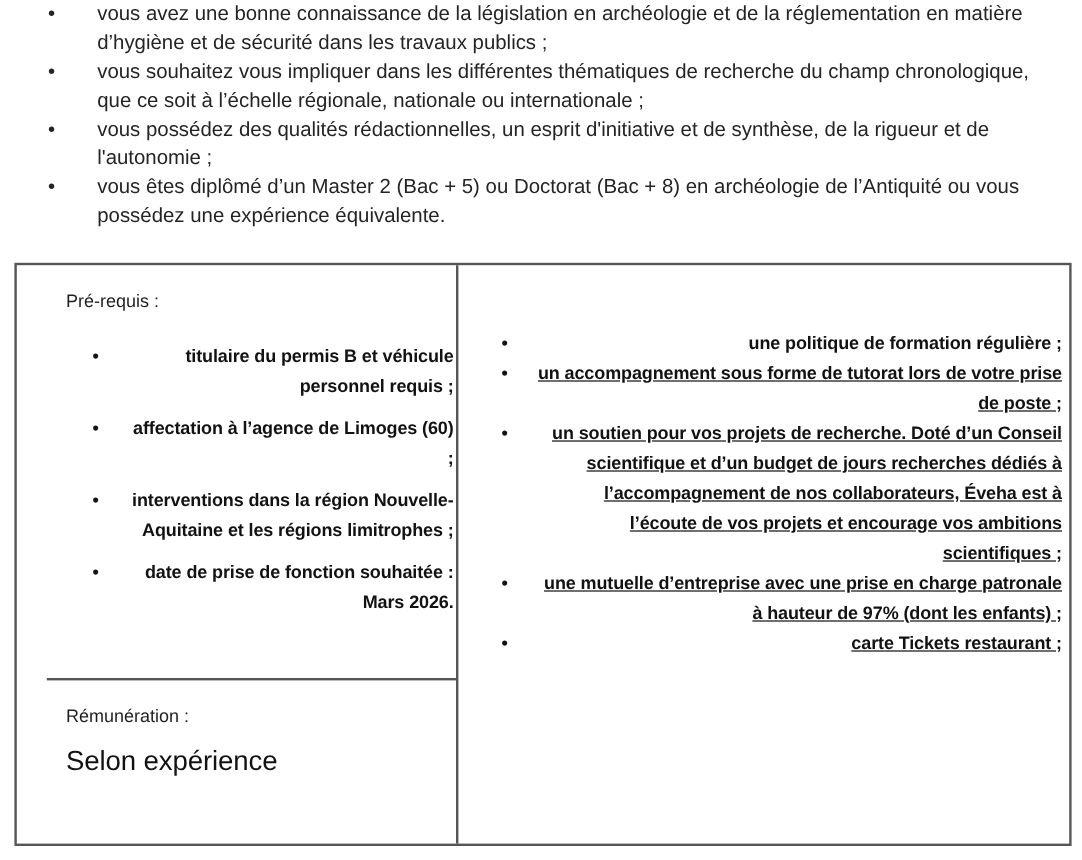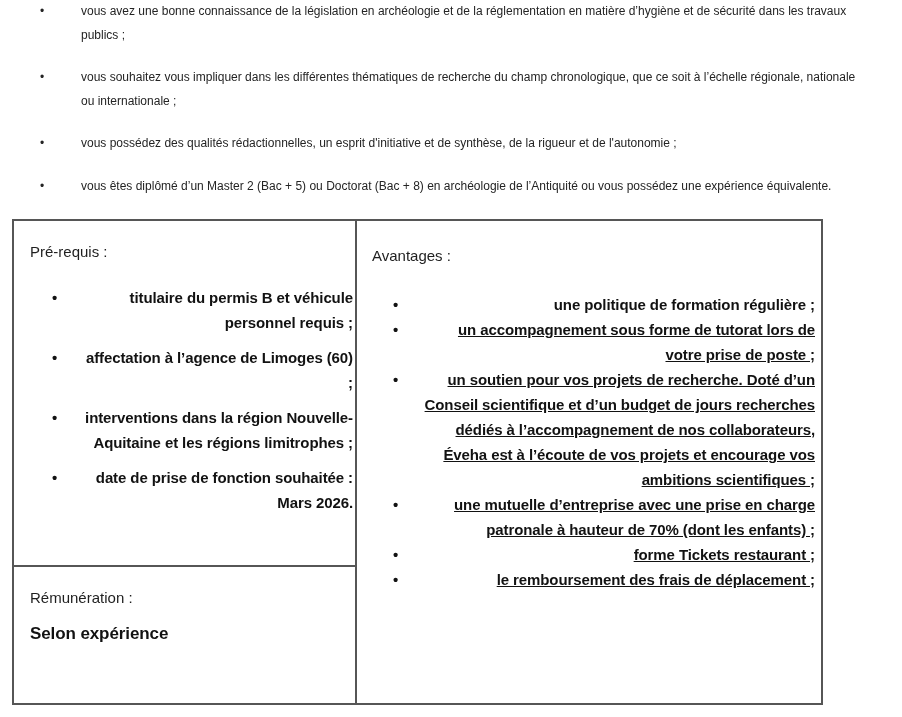--- a/index.html
+++ b/index.html
@@ -19,47 +19,48 @@
 
   
   .intro-list {
     position: absolute;
     left: 39px;
     top: 0;
     width: 822px;
     margin: 0;
     padding: 0;
     list-style: none;
-    font-size: 12px;
+    font-size: 17px;
     line-height: 23.5px;
     color: #242424;
   }
   .intro-list li {
     position: relative;
     padding-left: 42px;
   }
-  .intro-list li + li { margin-top: 19px; }
+  .intro-list li + li { margin-top: 1px; }
   .intro-list li::before {
     content: "\2022";
     position: absolute;
     left: 1px;
     top: 0;
   }
 
   
   .job-table {
     position: absolute;
     left: 12px;
     top: 219px;
-    width: 811px;
+    width: 881px;
     height: 486px;
     box-sizing: border-box;
     border: 2px solid var(--border, #565656);
     display: grid;
     grid-template-columns: 343px 1fr;
+    padding-left: 25px;
   }
   .left-col {
     box-sizing: border-box;
     border-right: 2px solid var(--border, #565656);
     display: grid;
     grid-template-rows: 346px 1fr;
   }
   .cell { box-sizing: border-box; }
   .cell-prerequis {
     border-bottom: 2px solid var(--border, #565656);
@@ -96,22 +97,22 @@
   .prerequis-list li::before { left: 22px; }
   .prerequis-list li + li { margin-top: 10px; }
 
   .avantages-list { margin-top: 27px; }
   .avantages-list li { padding-left: 51px; }
   .avantages-list li::before { left: 21px; }
   .avantages-list li + li { margin-top: 0; text-decoration: underline; }
 
   .remuneration-value {
     margin-top: 17px;
-    font-weight: bold;
-    font-size: 17px;
+    font-weight: normal;
+    font-size: 23px;
     line-height: 20px;
     letter-spacing: -0.1px;
     color: var(--text_bold, #121212);
   }
 </style>
 </head>
 <body>
 
 <div class="page">
 
@@ -145,33 +146,31 @@
       </div>
 
       <div class="cell cell-remuneration">
         <p class="cell-label">Rémunération :</p>
         <div class="remuneration-value">Selon expérience</div>
       </div>
 
     </div>
 
     <div class="cell cell-avantages">
-      <p class="cell-label">Avantages :</p>
       <ul class="cell-list avantages-list">
 
           <li>une politique de formation régulière ;</li>
 
           <li>un accompagnement sous forme de tutorat lors de votre prise de poste ;</li>
 
           <li>un soutien pour vos projets de recherche. Doté d’un Conseil scientifique et d’un budget de jours recherches dédiés à l’accompagnement de nos collaborateurs, Éveha est à l’écoute de vos projets et encourage vos ambitions scientifiques ;</li>
 
 
-          <li>une mutuelle d’entreprise avec une prise en charge patronale à hauteur de 70% (dont les enfants) ;</li>
+          <li>une mutuelle d’entreprise avec une prise en charge patronale à hauteur de 97% (dont les enfants) ;</li>
 
-          <li>forme Tickets restaurant ;</li>
+          <li>carte Tickets restaurant ;</li>
 
-          <li>le remboursement des frais de déplacement ;</li>
 
         </ul>
     </div>
 
   </div>
 </div>
 
 </body></html>

